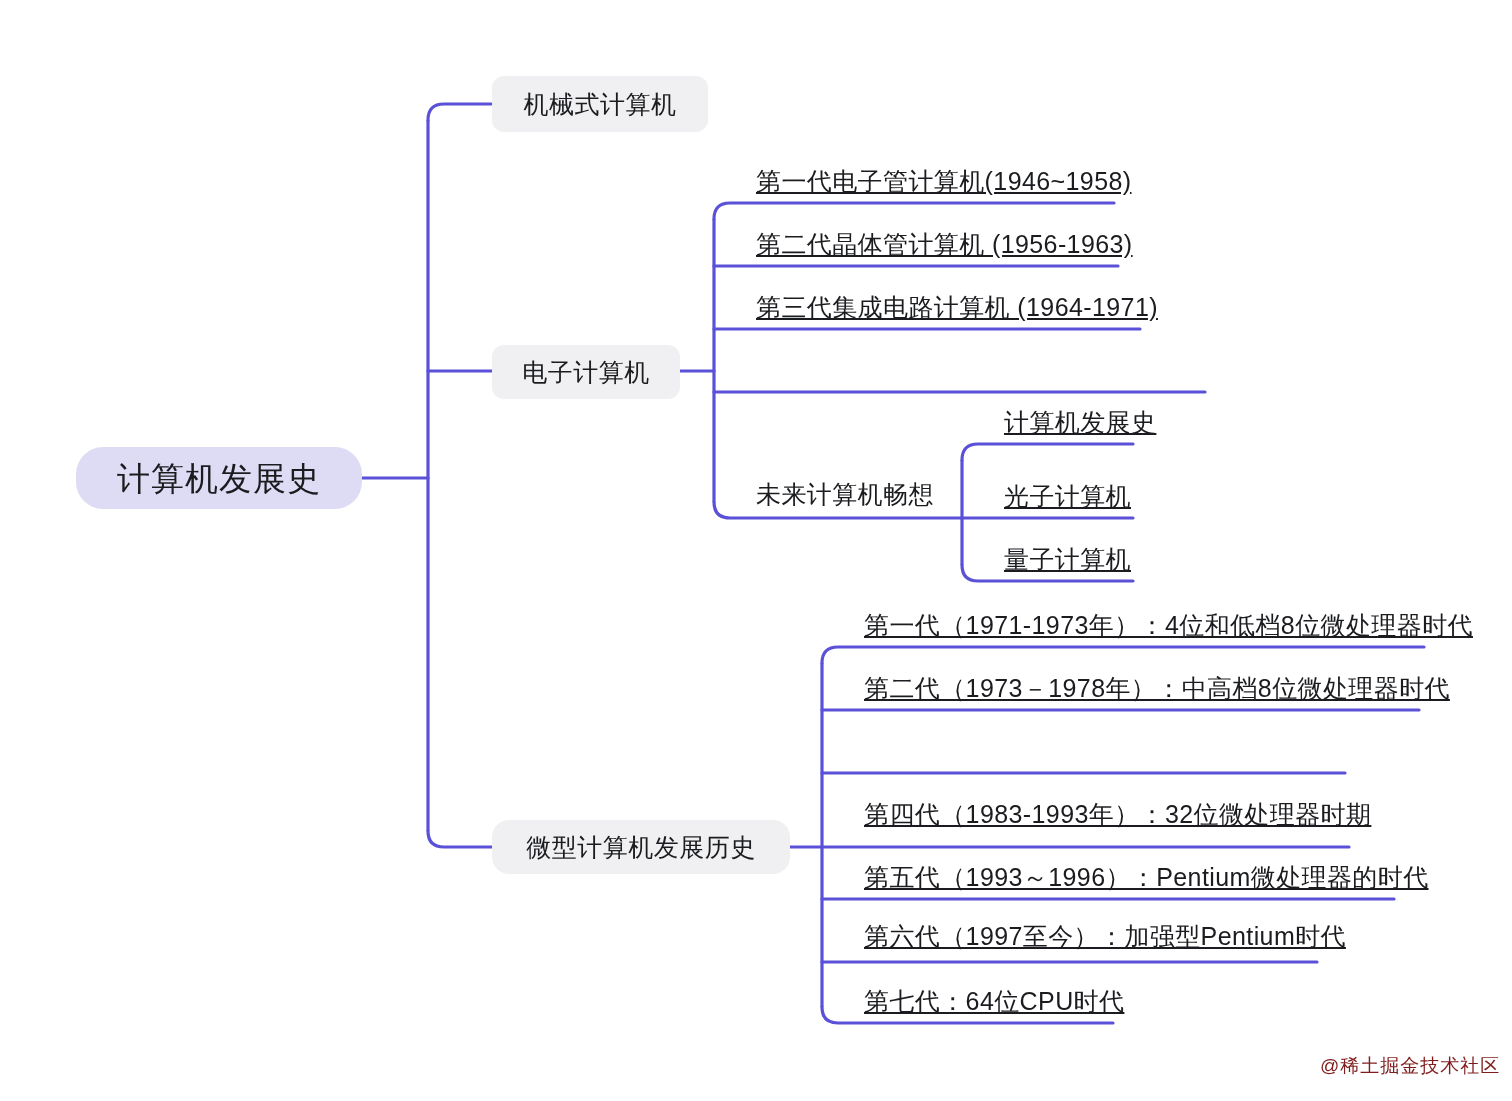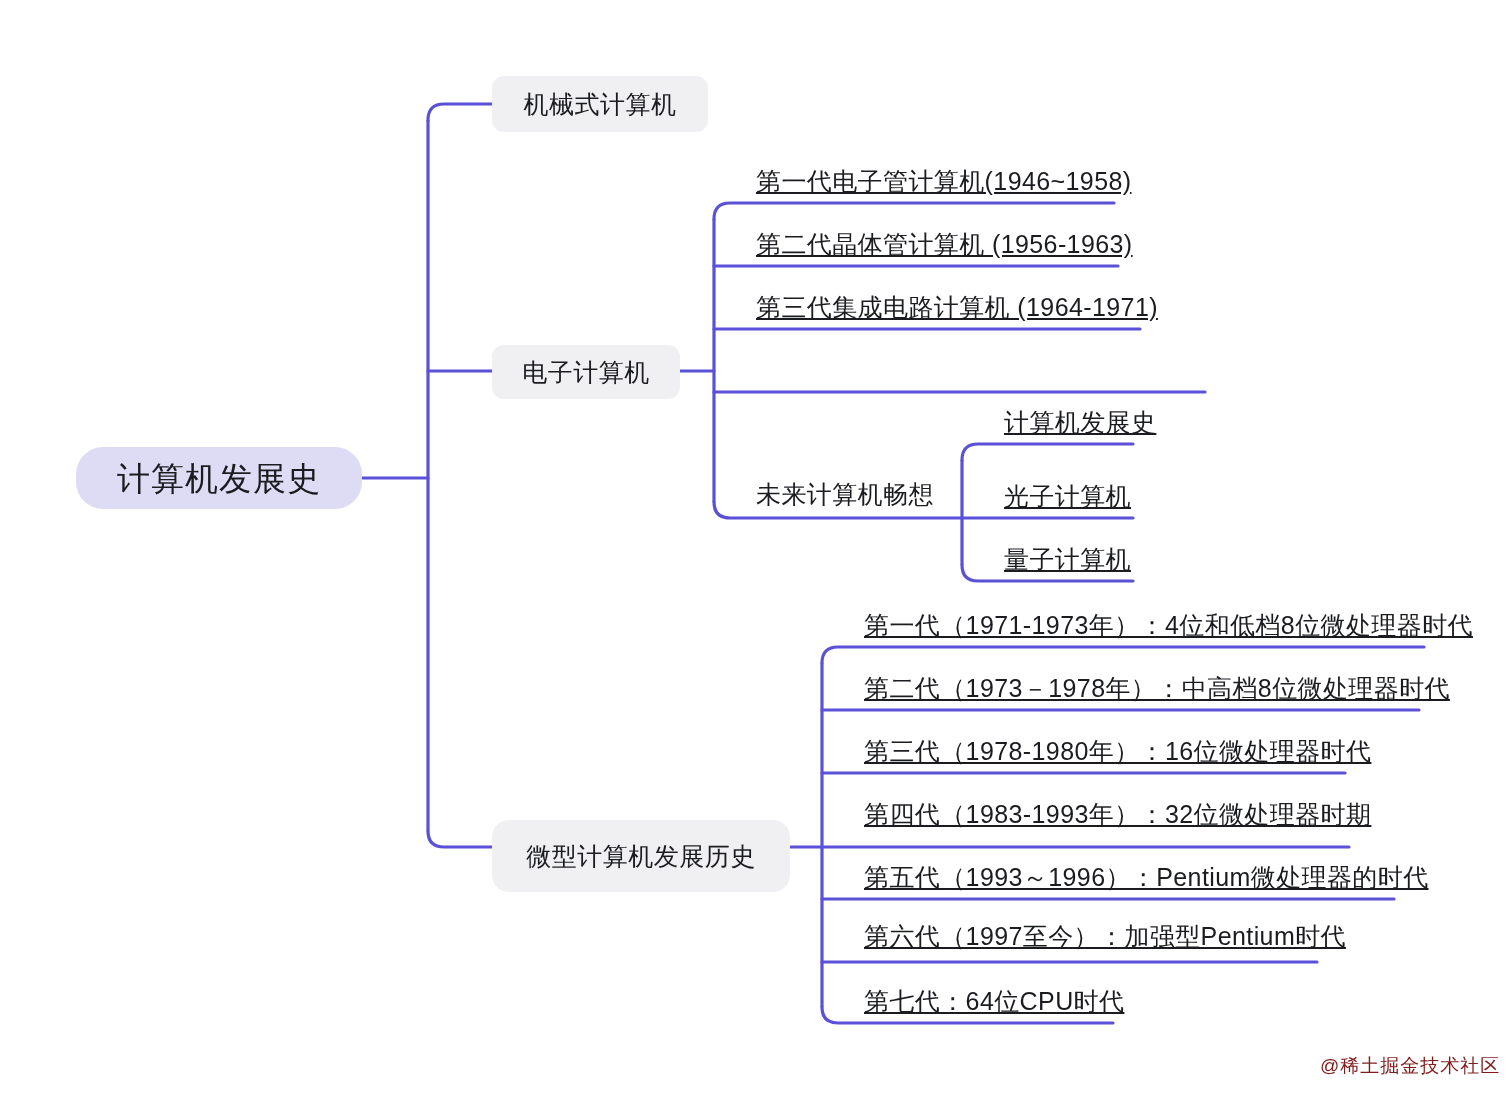--- a/index.html
+++ b/index.html
@@ -132,21 +132,21 @@
   </div>
 
   <div class="node branch" style="left:492px; top:76px; width:216px; height:56px;">
     <span>机械式计算机</span>
   </div>
 
   <div class="node branch" style="left:492px; top:345px; width:188px; height:54px;">
     <span>电子计算机</span>
   </div>
 
-  <div class="node branch" style="left:492px; top:820px; width:298px; height:72px;border-radius:17px;">
+  <div class="node branch" style="left:492px; top:820px; width:298px; height:54px;border-radius:17px;">
     <span>微型计算机发展历史</span>
   </div>
 
   <div class="node leaf" style="left:750px; top:160px; width:370px; height:43px;">
     <span class="txt">第一代电子管计算机(1946~1958)</span>
   </div>
 
   <div class="node leaf" style="left:750px; top:223px; width:374px; height:43px;">
     <span class="txt">第二代晶体管计算机 (1956-1963)</span>
   </div>
@@ -173,23 +173,20 @@
   </div>
 
   <div class="node leaf" style="left:858px; top:604px; width:566px; height:43px;">
     <span class="txt">第一代（1971-1973年）：4位和低档8位微处理器时代</span>
   </div>
 
   <div class="node leaf" style="left:858px; top:667px; width:561px; height:43px;">
     <span class="txt">第二代（1973－1978年）：中高档8位微处理器时代</span>
   </div>
 
-  <div class="node leaf" style="left:858px; top:730px; width:487px; height:43px;">
-    <span class="txt">第三代（1978-1980年）：16位微处理器时代</span>
-  </div>
 
   <div class="node leaf" style="left:858px; top:793px; width:491px; height:43px;">
     <span class="txt">第四代（1983-1993年）：32位微处理器时期</span>
   </div>
 
   <div class="node leaf" style="left:858px; top:856px; width:536px; height:43px;">
     <span class="txt">第五代（1993～1996）：Pentium微处理器的时代</span>
   </div>
 
   <div class="node leaf" style="left:858px; top:919px; width:459px; height:43px;align-items:center;">

